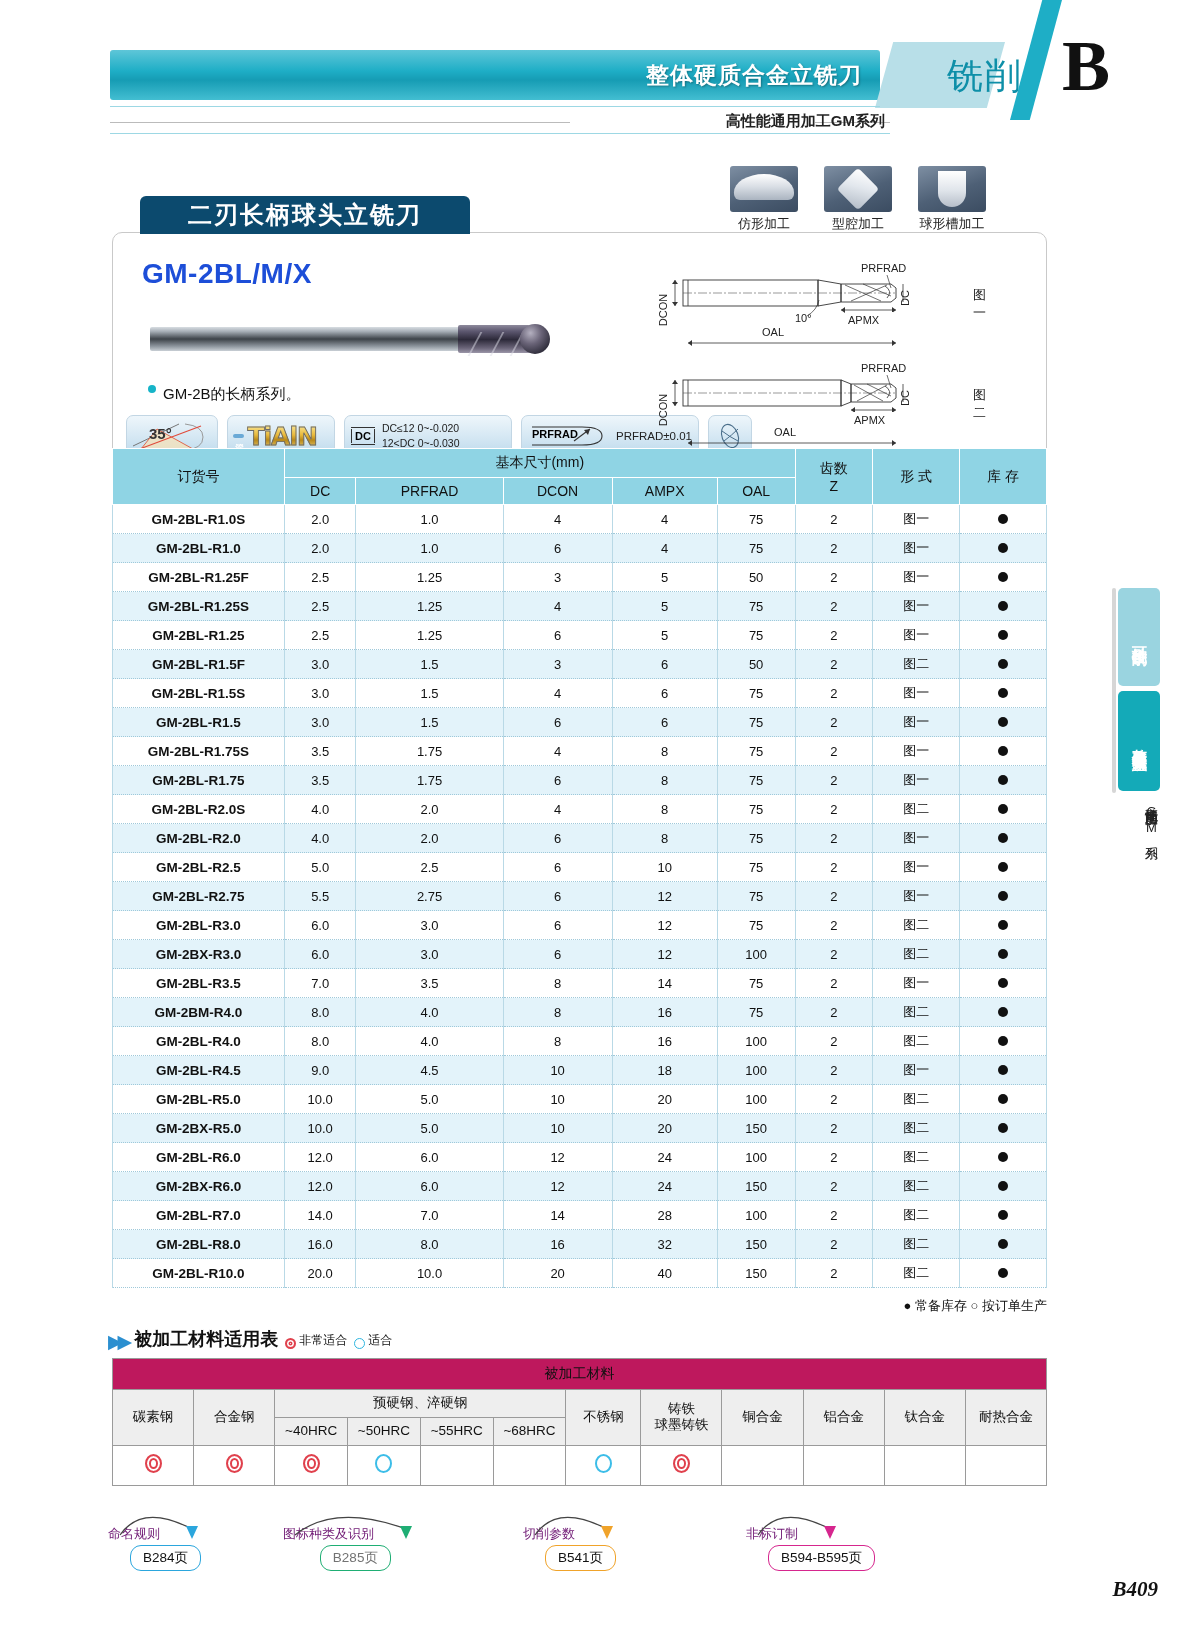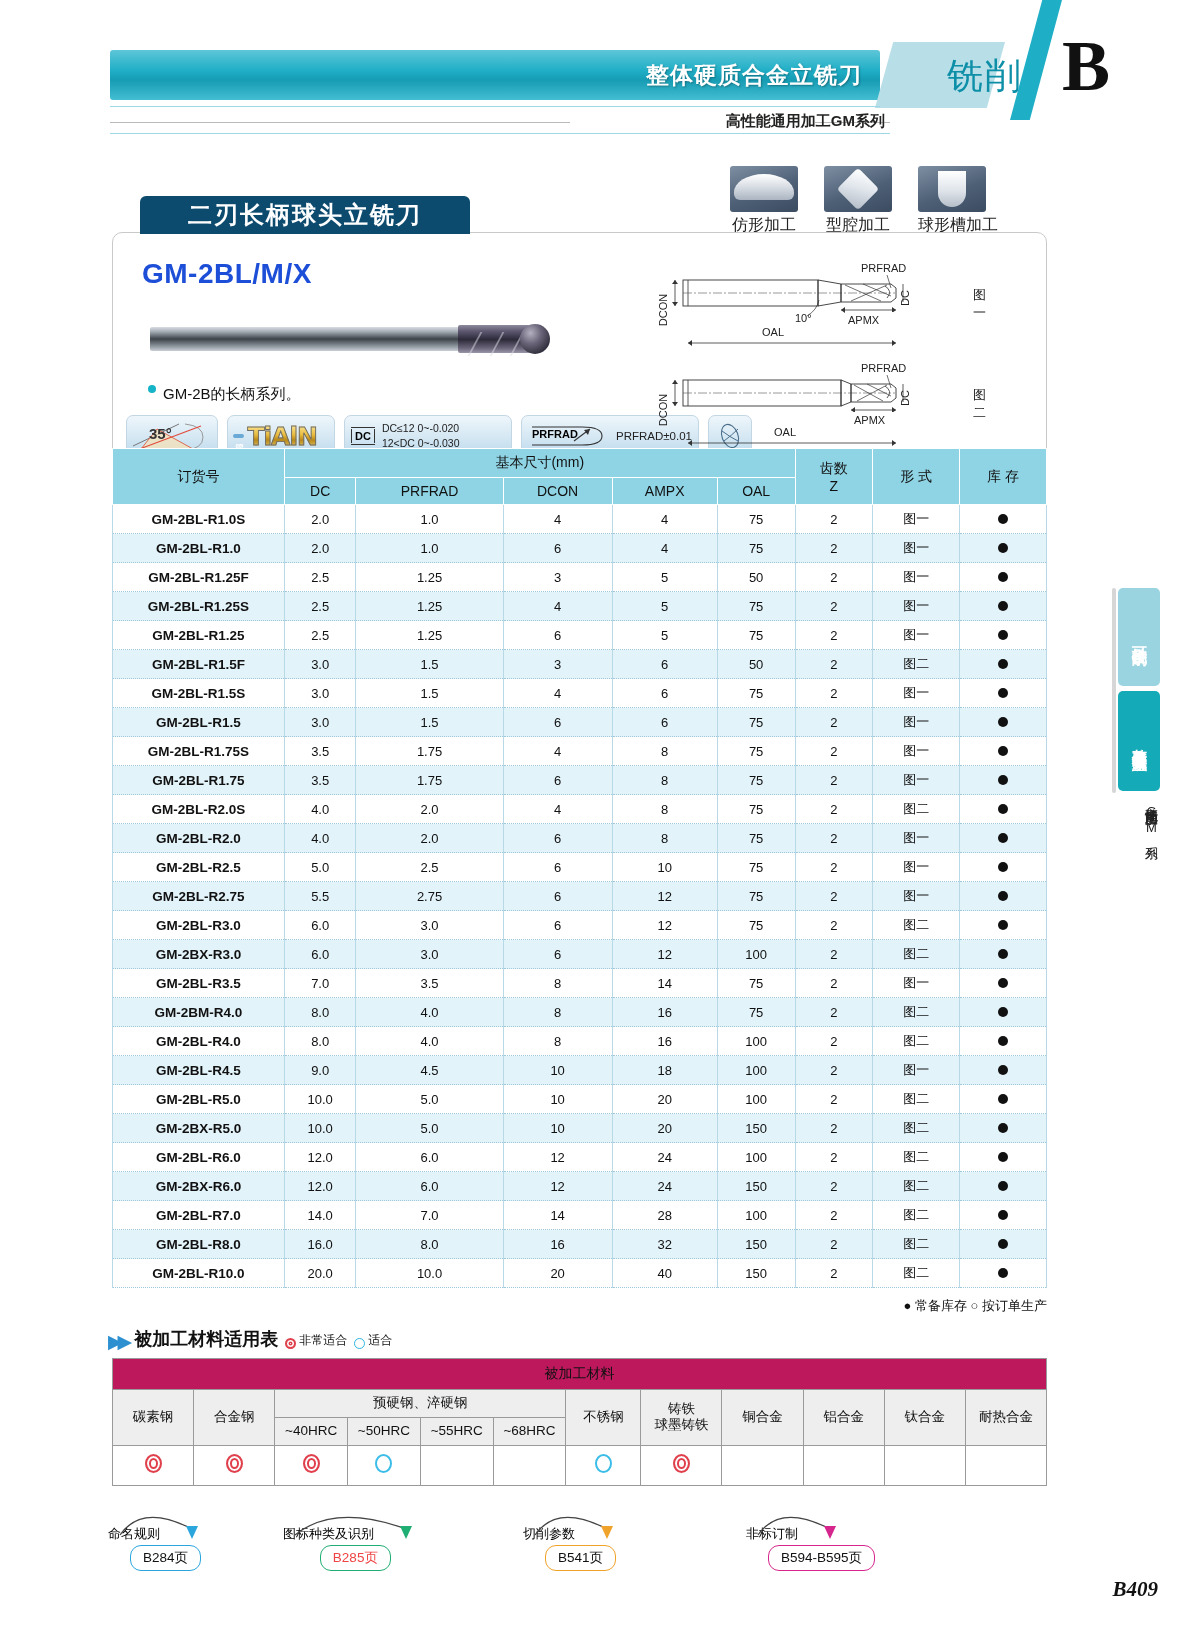--- a/index.html
+++ b/index.html
@@ -142,21 +142,21 @@
   
   .diagram { position: absolute; }
   .dg-lbl { font-size: 11px; fill: #222; font-family: "Liberation Sans", sans-serif; }
   .fig-tag { position: absolute; font-size: 13px; color: #222; }
 
   
   .mach-icons { position: absolute; left: 730px; top: 166px; display: flex; gap: 26px; }
   .mach-item { width: 68px; text-align: center; }
   .mach-img { width: 68px; height: 46px; border-radius: 3px; position: relative; overflow: hidden;
               background: linear-gradient(160deg,#7e8fa3 0%,#4e6076 55%,#3b4c61 100%); }
-  .mach-cap { font-size: 16px; color: #222; margin-top: 3px; white-space: nowrap; }
+  .mach-cap { font-size: 13px; color: #222; margin-top: 3px; white-space: nowrap; }
   .wave {
     position: absolute; left: 4px; top: 8px; width: 60px; height: 26px;
     background: linear-gradient(180deg,#ffffff 0%,#d8dde4 50%,#aab4c0 100%);
     border-radius: 50% 50% 6px 6px / 70% 70% 6px 6px;
   }
   .diamond {
     position: absolute; left: 50%; top: 50%; width: 30px; height: 30px;
     transform: translate(-50%,-50%) rotate(45deg); border-radius: 4px;
     background: linear-gradient(150deg,#ffffff 0%,#e2e7ed 45%,#b3bcc7 100%);
   }
@@ -206,21 +206,21 @@
   .mattable th, .mattable td {
     border: 1px solid #9a9a9a; text-align: center; color:#111; font-weight: normal;
   }
   .mattable .th-top { background: #be185d; font-size: 14px; padding: 6px; }
   .mattable .th-cell { background: #eeeeee; padding: 5px 2px; font-size: 13.5px; line-height: 1.25; }
   .mattable .mark-row td { height: 40px; background: #fff; }
 
   
   .links { position: absolute; left: 108px; top: 1505px; width: 800px; height: 60px; }
   .lnk { position: absolute; }
-  .lnk-lbl { font-size: 13px; color: #000000; position: absolute; top: 20px; white-space: nowrap; }
+  .lnk-lbl { font-size: 13px; color: #701a75; position: absolute; top: 20px; white-space: nowrap; }
   .lnk-box {
     position: absolute; top: 40px; padding: 3px 12px; border-radius: 11px;
     font-size: 13.5px; white-space: nowrap; background: #fff;
   }
   .page-num {
     position: absolute; right: 42px; bottom: 26px;
     font-size: 21px; font-style: italic; font-weight: bold; color: #111;
     font-family: "Liberation Serif", serif;
   }
 
@@ -794,21 +794,21 @@
         <path d="M70 19 L82 19 L76 32 Z" fill="#2ba6dd"></path>
       </svg>
       <span class="lnk-box" style="left: 22.04px; border: 1px solid rgb(43, 166, 221); color: rgb(17, 17, 17);">B284页</span>
     </div>
     <div class="lnk" style="left: 175px;">
       <span class="lnk-lbl">图标种类及识别</span>
       <svg width="147" height="36" style="position: absolute; left: 8px; top: 2px;">
         <path d="M4 28 Q43.65 -4 115 22" stroke="#444" stroke-width="1.3" fill="none"></path>
         <path d="M109 19 L121 19 L115 32 Z" fill="#1fae74"></path>
       </svg>
-      <span class="lnk-box" style="left: 36.86px; border: 1px solid rgb(31, 174, 116); color: #ef4444;">B285页</span>
+      <span class="lnk-box" style="left: 36.86px; border: 1px solid rgb(31, 174, 116); color: #737373;">B285页</span>
     </div>
     <div class="lnk" style="left: 415px;">
       <span class="lnk-lbl">切削参数</span>
       <svg width="108" height="36" style="position: absolute; left: 8px; top: 2px;">
         <path d="M4 28 Q26.1 -4 76 22" stroke="#444" stroke-width="1.3" fill="none"></path>
         <path d="M70 19 L82 19 L76 32 Z" fill="#f0a32a"></path>
       </svg>
       <span class="lnk-box" style="left: 22.04px; border: 1px solid rgb(240, 163, 42); color: rgb(17, 17, 17);">B541页</span>
     </div>
     <div class="lnk" style="left: 638px;">

